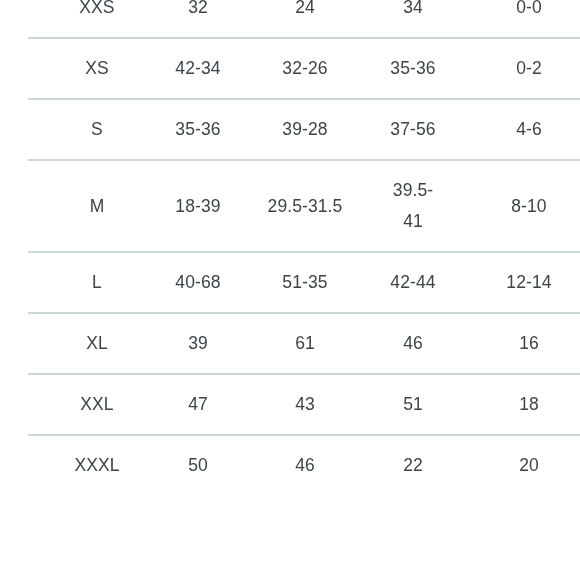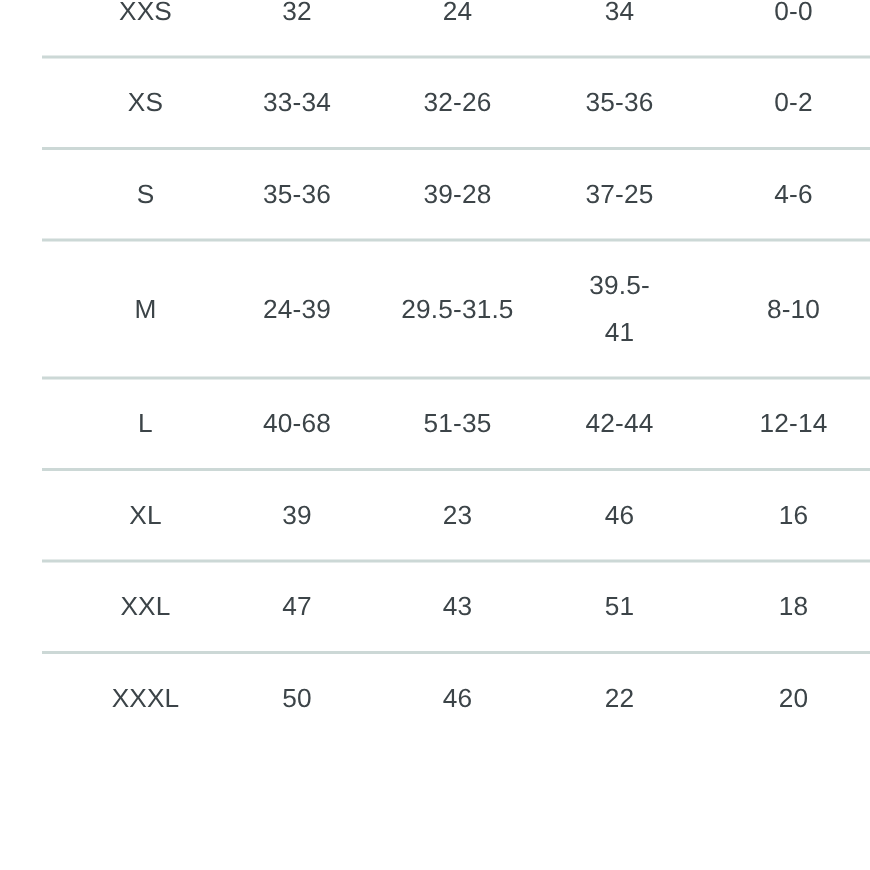--- a/index.html
+++ b/index.html
@@ -94,45 +94,45 @@
           <td>24</td>
           <td class="spacer"></td>
           <td>34</td>
           <td class="spacer"></td>
           <td>0-0</td>
         </tr>
         <tr class="table-row">
           <td class="spacer"></td>
           <td>XS</td>
           <td class="spacer"></td>
-          <td>33-34</td>
+          <td>42-34</td>
           <td class="spacer"></td>
           <td>32-26</td>
           <td class="spacer"></td>
           <td>35-36</td>
           <td class="spacer"></td>
           <td>0-2</td>
         </tr>
         <tr class="table-row">
           <td class="spacer"></td>
           <td>S</td>
           <td class="spacer"></td>
           <td>35-36</td>
           <td class="spacer"></td>
           <td>39-28</td>
           <td class="spacer"></td>
-          <td>37-25</td>
+          <td>37-56</td>
           <td class="spacer"></td>
           <td>4-6</td>
         </tr>
         <tr class="table-row">
           <td class="spacer"></td>
           <td>M</td>
           <td class="spacer"></td>
-          <td>24-39</td>
+          <td>18-39</td>
           <td class="spacer"></td>
           <td>29.5-31.5</td>
           <td class="spacer"></td>
           <td>39.5-41</td>
           <td class="spacer"></td>
           <td>8-10</td>
         </tr>
         <tr class="table-row">
           <td class="spacer"></td>
           <td>L</td>
@@ -144,21 +144,21 @@
           <td>42-44</td>
           <td class="spacer"></td>
           <td>12-14</td>
         </tr>
         <tr class="table-row">
           <td class="spacer"></td>
           <td>XL</td>
           <td class="spacer"></td>
           <td>39</td>
           <td class="spacer"></td>
-          <td>23</td>
+          <td>61</td>
           <td class="spacer"></td>
           <td>46</td>
           <td class="spacer"></td>
           <td>16</td>
         </tr>
         <tr class="table-row">
           <td class="spacer"></td>
           <td>XXL</td>
           <td class="spacer"></td>
           <td>47</td>

